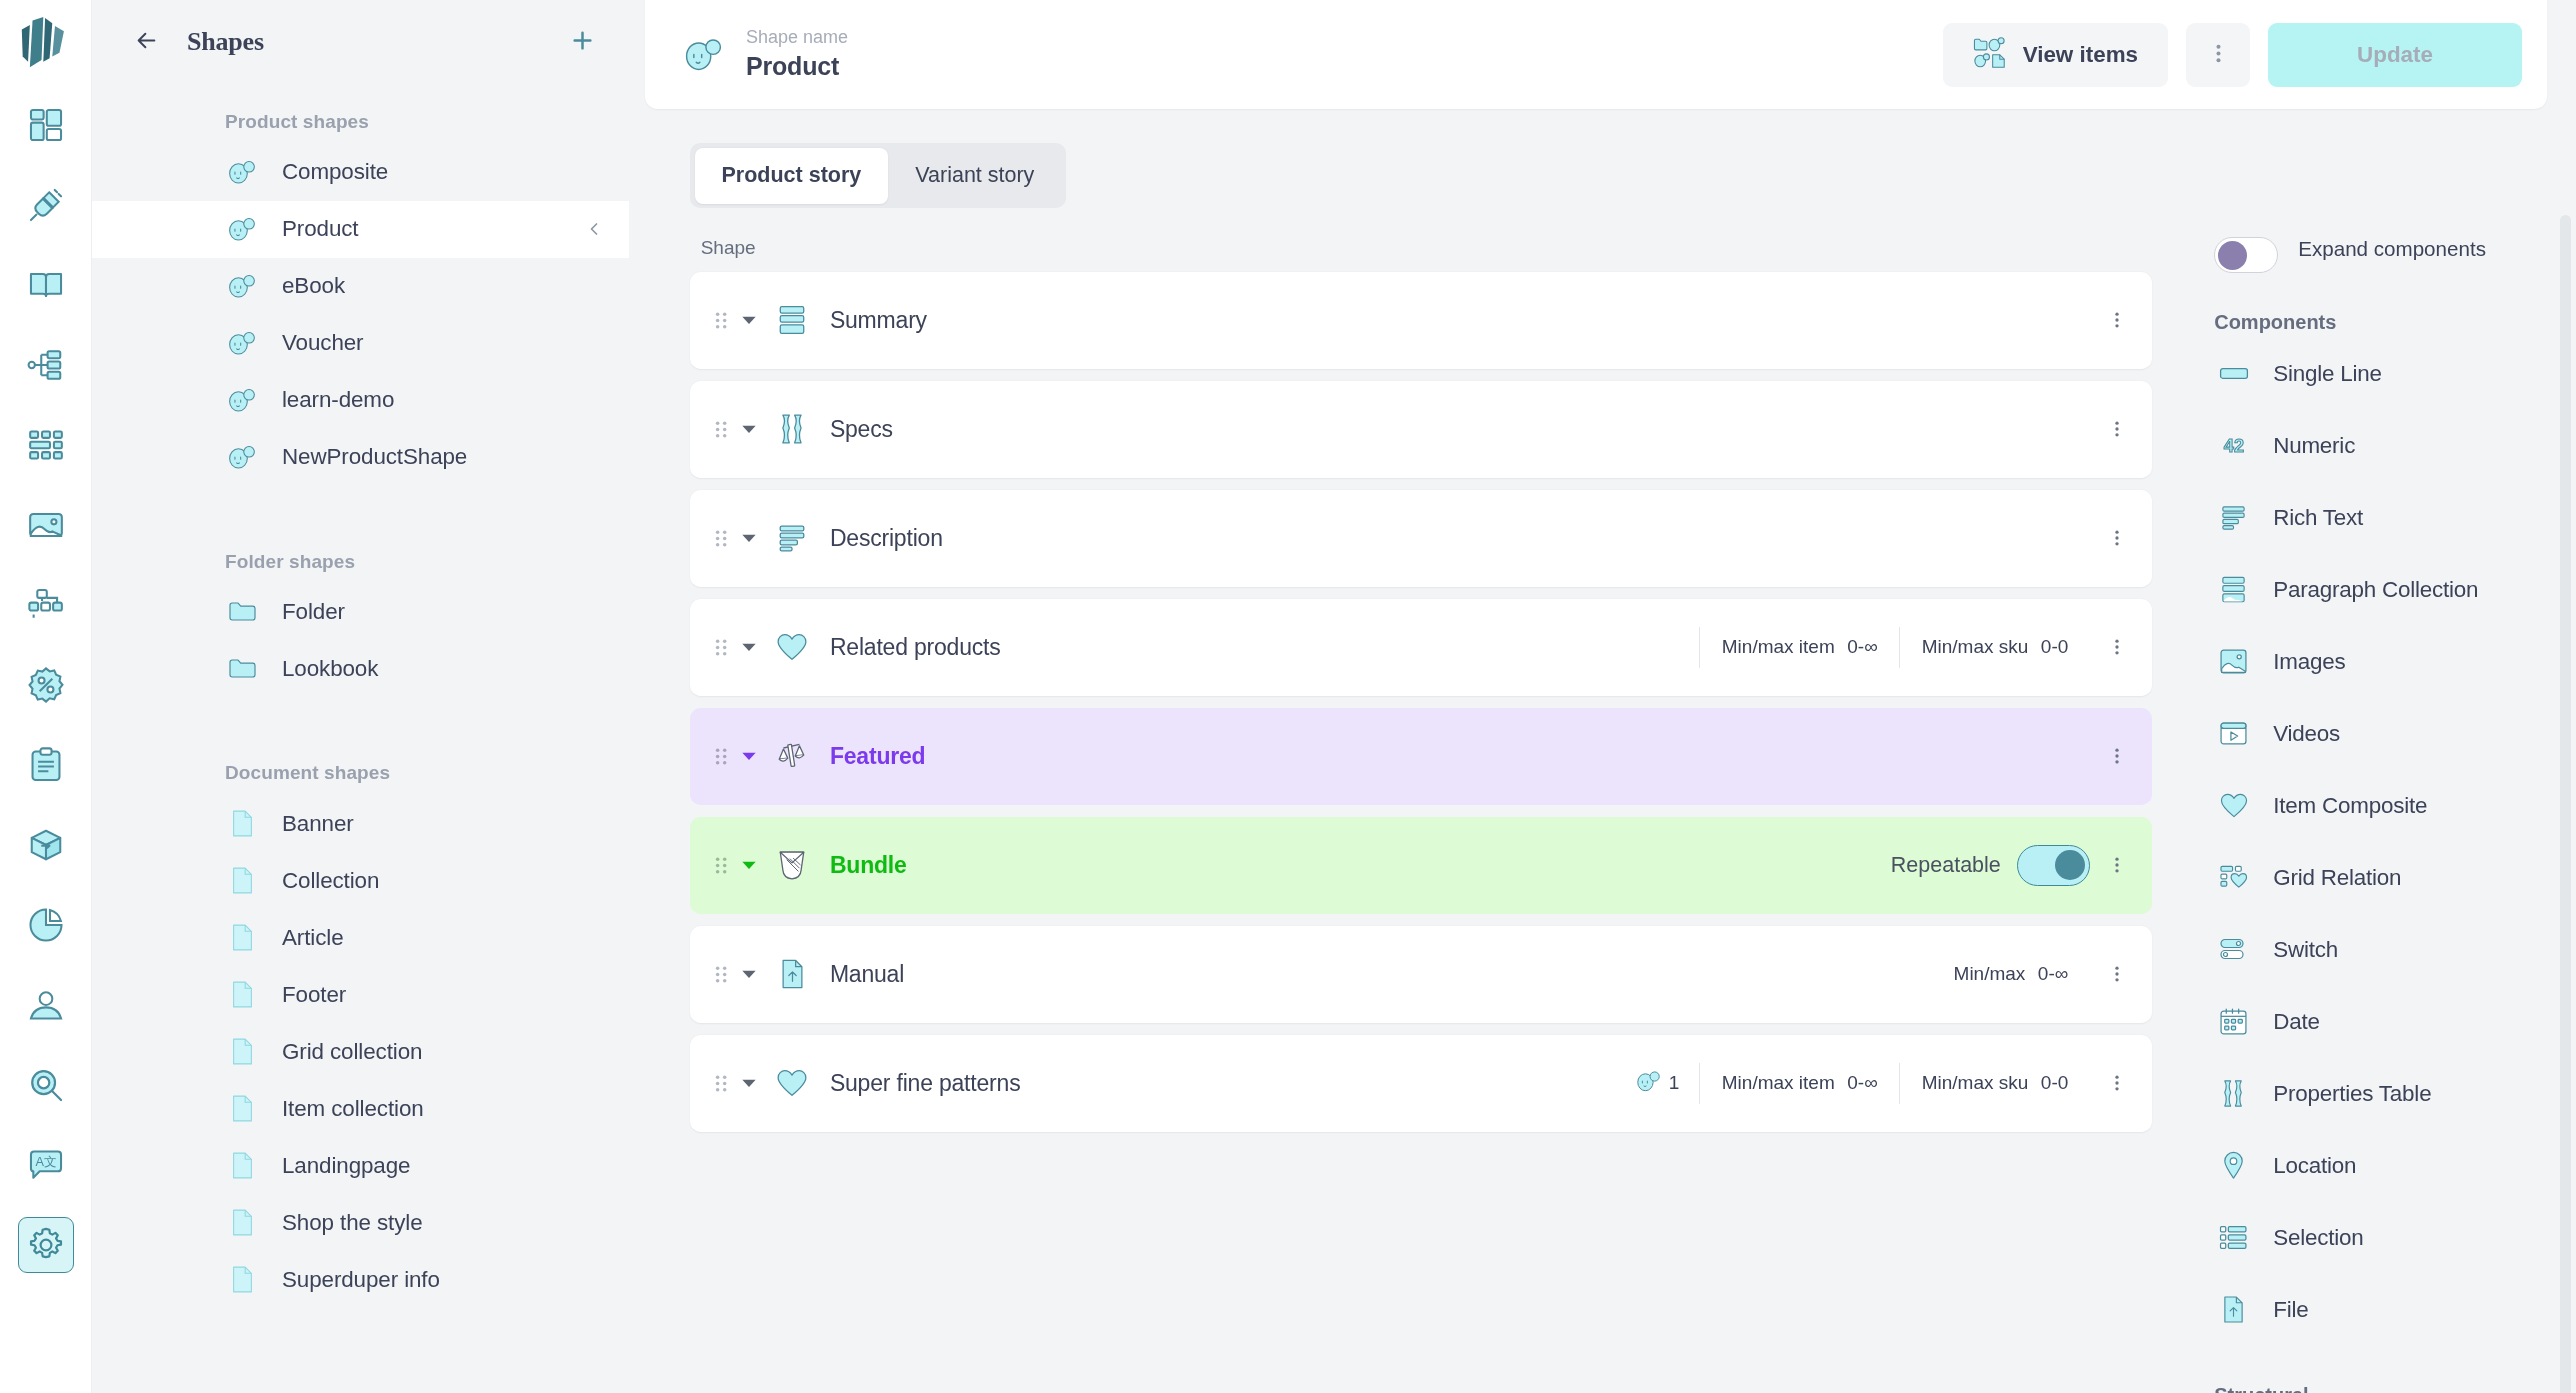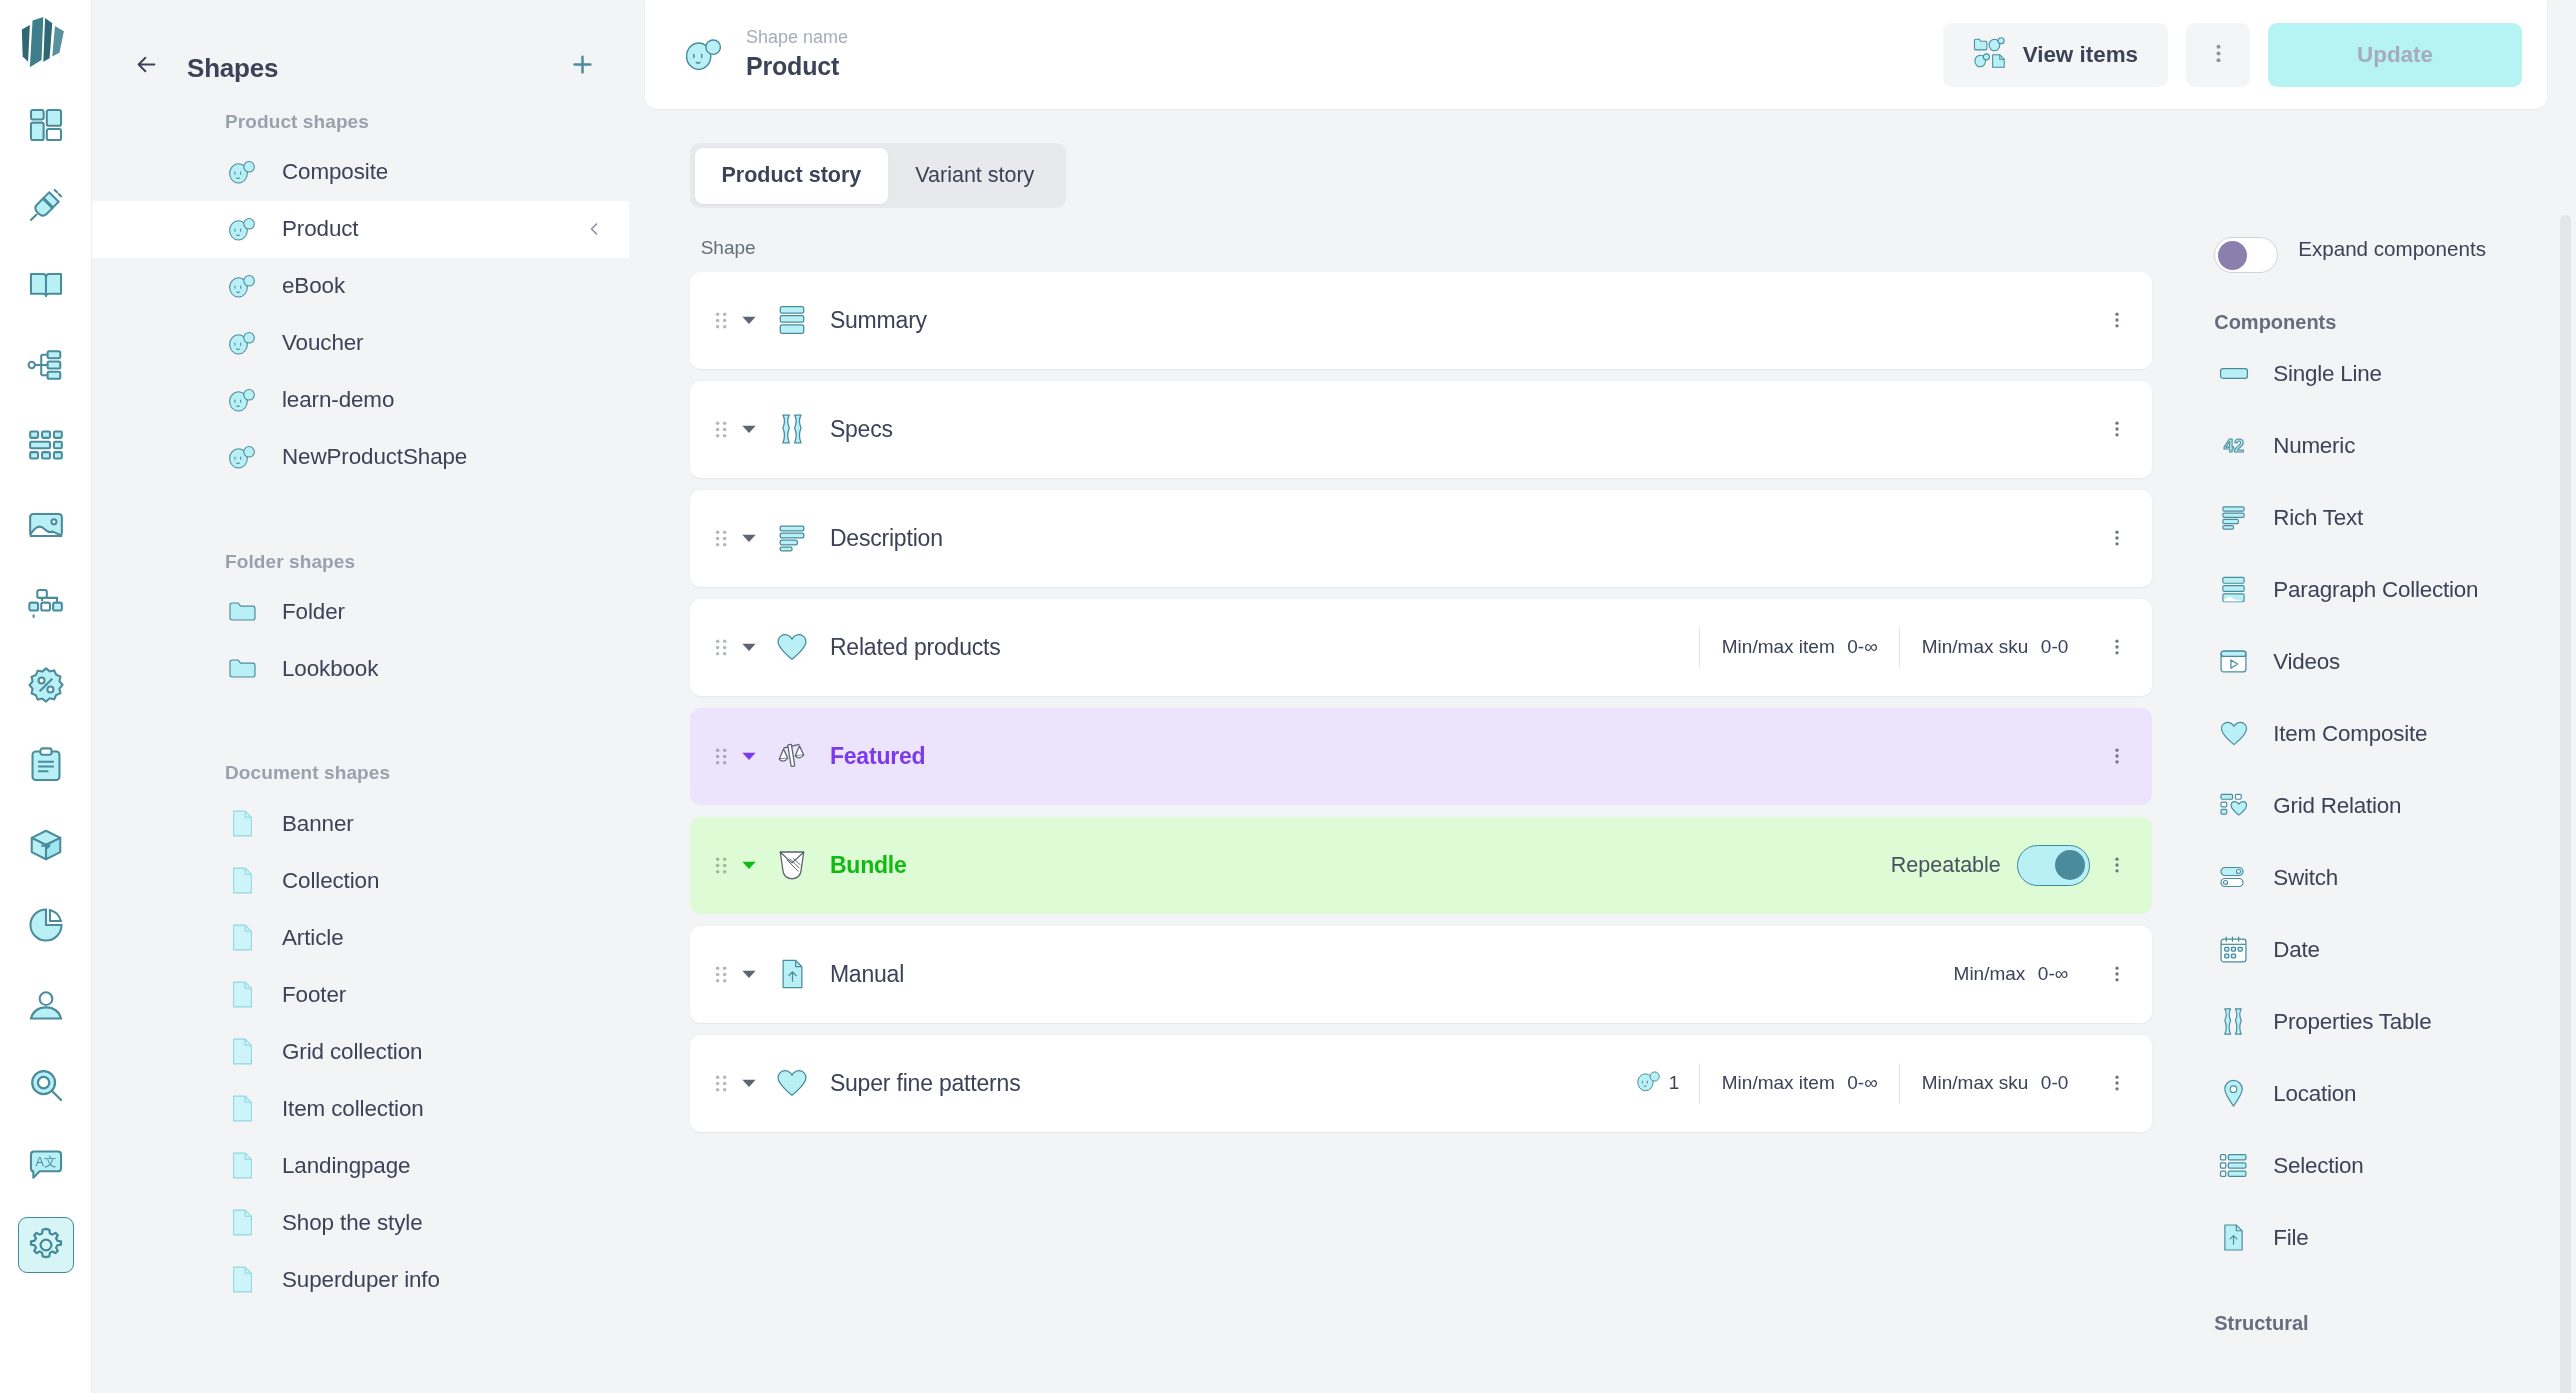--- a/index.html
+++ b/index.html
@@ -31,22 +31,23 @@
 
   
   .sidebar {
     width: 537px; flex: 0 0 537px;
     background: #f2f4f6;
     display: flex; flex-direction: column;
     position: relative;
     overflow: hidden;
   }
   .sb-head {
-    height: 84px; display: flex; align-items: flex-end;
+    height: 84px; display: flex; align-items: center;
     padding: 0 29px 0 36px;
+    font-family: Liberation Serif, serif;
   }
   .sb-back { width: 36px; height: 36px; display:flex; align-items:center; justify-content:center; cursor:pointer; }
   .sb-title {
     font-size: 26px; font-weight: 700; color: #3c4257;
     margin-left: 23px; letter-spacing: -0.2px;
   }
   .sb-add { margin-left: auto; width: 36px; height: 36px; display:flex; align-items:center; justify-content:center; cursor:pointer;}
   .sb-scroll { flex: 1; overflow: hidden; }
   .sb-group-label {
     font-size: 19px; font-weight: 700; color: #9aa1ae;
@@ -965,20 +966,30 @@
             <svg width="29" height="29" viewBox="0 0 28 30" fill="#b9f0f6" stroke="#4a8b9c" stroke-width="1.2">
               <rect x="3" y="2.5" width="22" height="6" rx="1.5"></rect>
               <rect x="3" y="11" width="22" height="6" rx="1.5"></rect>
               <rect x="3" y="19.5" width="22" height="8" rx="1.5"></rect>
               <path d="M4 26.5 Q9 20.5 13 24 Q16 26.5 18 25.5 L24 27.4 L24 27.4 L4 27.4 Z" fill="#fff" stroke="none"></path>
             </svg>
           </span>
           <span class="cp-label">Paragraph Collection</span>
         </div>
 
+        <div class="cp-row">
+          <span class="cp-icon">
+            <svg width="29" height="27" viewBox="0 0 28 26" fill="#b9f0f6" stroke="#4a8b9c" stroke-width="1.2">
+              <rect x="2" y="2" width="24" height="22" rx="2.5"></rect>
+              <circle cx="19.5" cy="8.5" r="2" fill="#fff"></circle>
+              <path d="M2.6 20 Q8 12 12.5 16.5 Q16 20 19 18.5 L25.4 22.5 L25.4 23.4 L2.6 23.4 Z" fill="#fff"></path>
+            </svg>
+          </span>
+          <span class="cp-label">Images</span>
+        </div>
 
         <div class="cp-row">
           <span class="cp-icon">
             <svg width="29" height="25" viewBox="0 0 28 24" fill="#ffffff" stroke="#4a8b9c" stroke-width="1.2" stroke-linejoin="round">
               <rect x="2" y="2" width="24" height="20" rx="2.5"></rect>
               <path d="M2 7 H26" fill="none"></path>
               <rect x="2" y="2" width="24" height="5" rx="2.5" fill="#b9f0f6"></rect>
               <path d="M11.5 10.5 L18 14.5 L11.5 18.5 Z" fill="#ffffff"></path>
             </svg>
           </span>

